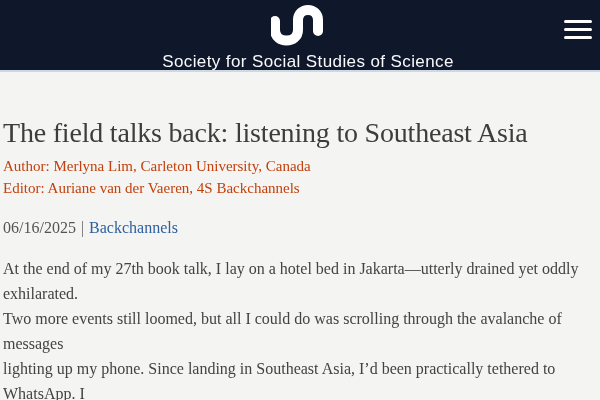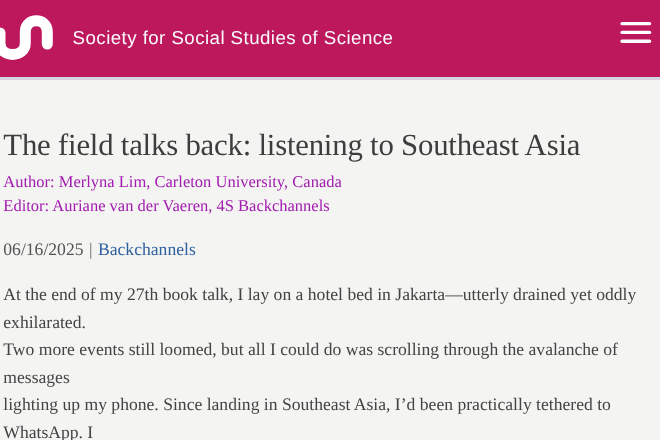--- a/index.html
+++ b/index.html
@@ -67,21 +67,21 @@
     font-size: 28px;
     line-height: 34px;
     font-weight: 400;
     color: #3d3d3d;
     letter-spacing: -0.2px;
   }
   .byline {
     margin-top: 5px;
     font-size: 15px;
     line-height: 22px;
-    color: #a21caf;
+    color: #c2410c;
   }
   .meta {
     margin-top: 18px;
     font-size: 16px;
     line-height: 22px;
     color: #545454;
   }
   .meta .sep { margin: 0 5px; color: #6b6b6b; }
   .category-link {
     color: #2e5f9e;
@@ -92,21 +92,21 @@
     margin: 17px 0 0 0;
     font-size: 16px;
     line-height: 25px;
     color: #434343;
   }
   .line { display: block; }
 </style>
 </head>
 <body>
 
-<header class="site-header" style="background: #be185d;">
+<header class="site-header" style="background: #0f172a; flex-direction: column;">
   <a class="logo-wrap">
     <svg width="54" height="52" viewBox="0 0 54 52" aria-hidden="true">
       <path d="M 4 21 L 4 30 C 4 44 27 44 27 30 L 27 20 C 27 6.5 47 6.5 47 20 L 47 31" fill="none" stroke="#ffffff" stroke-width="10" stroke-linecap="round"></path>
     </svg>
   </a>
   <div class="brand-title">Society for Social Studies of Science</div>
   <button class="hamburger" aria-label="menu">
     <span class="bar"></span>
     <span class="bar"></span>
     <span class="bar"></span>

